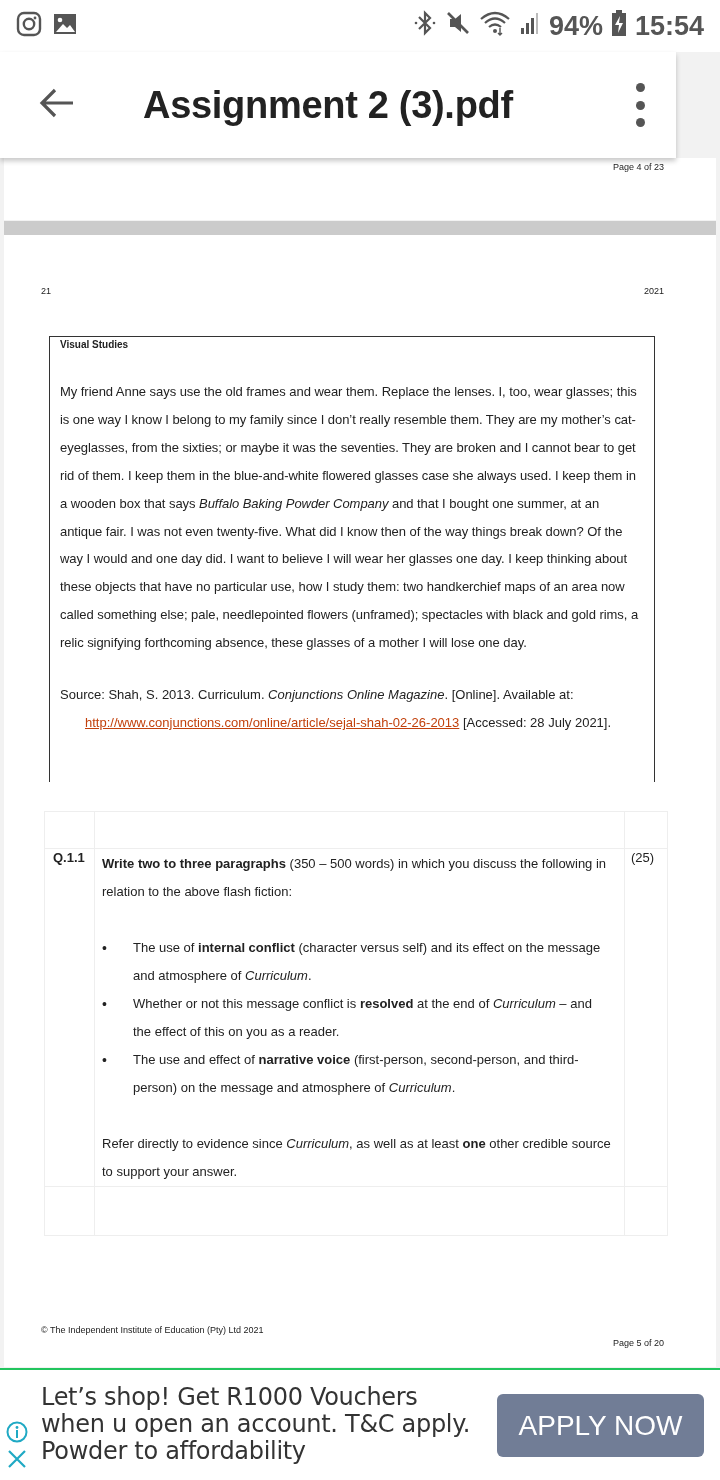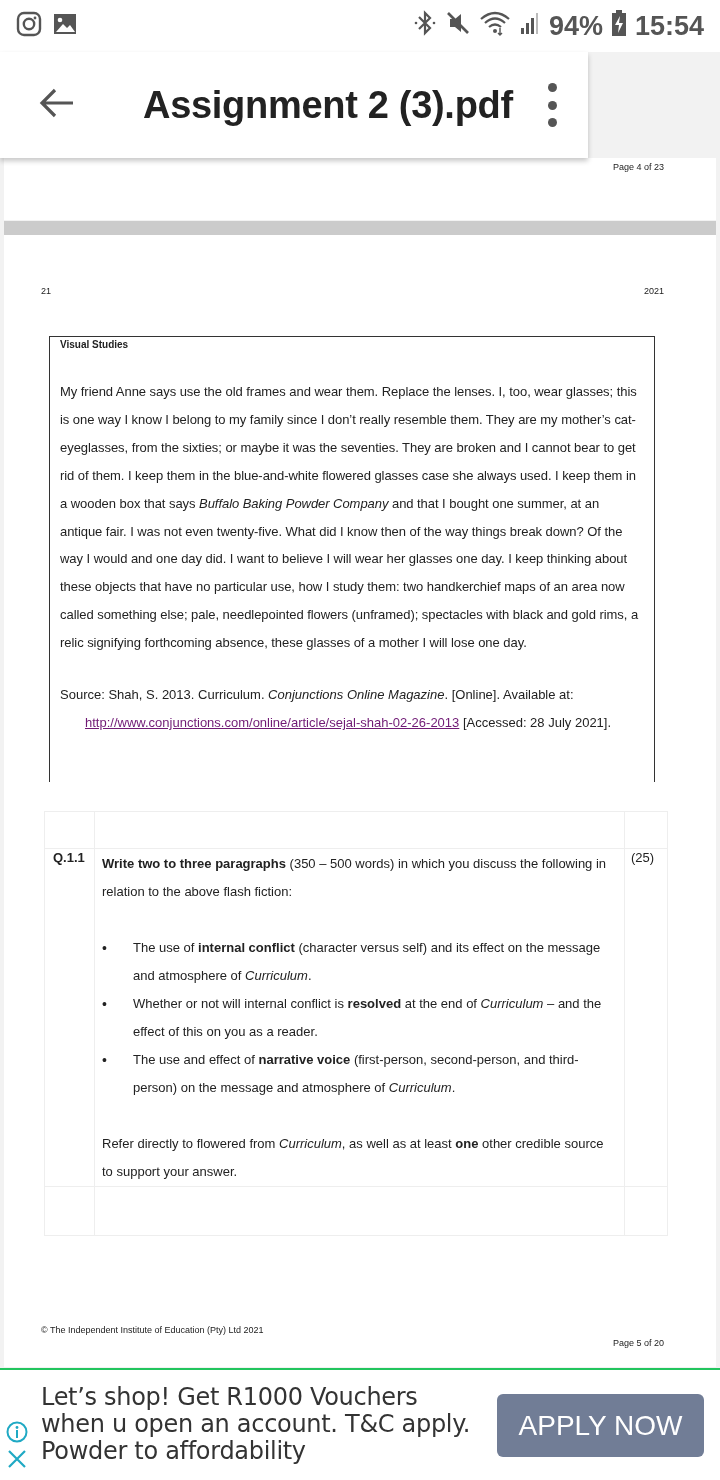--- a/index.html
+++ b/index.html
@@ -6,21 +6,21 @@
   html, body { width: 720px; height: 1480px; overflow: hidden; background: #f2f2f2; }
   body { position: relative; font-family: "Liberation Sans", sans-serif; color: #222; }
 
   
   .status-bar { position: absolute; left: 0; top: 0; width: 720px; height: 52px; background: #fff; display: flex; align-items: center; padding: 0 16px; }
   .status-left { display: flex; gap: 10px; align-items: center; }
   .status-right { margin-left: auto; display: flex; align-items: center; gap: 8px; color: #555; font-size: 27px; font-weight: bold; }
   .sb-icon { display: inline-block; color: #555; }
 
   
-  .app-bar { position: absolute; left: 0; top: 52px; width: 588px; height: 106px; background: #fff; display: flex; align-items: center; box-shadow: 0 3px 5px rgba(0,0,0,0.22); z-index: 5; }
+  .app-bar { position: absolute; left: 0; top: 52px; width: 676px; height: 106px; background: #fff; display: flex; align-items: center; box-shadow: 0 3px 5px rgba(0,0,0,0.22); z-index: 5; }
   .back-btn { width: 60px; height: 60px; margin-left: 27px; display: flex; align-items: center; justify-content: center; cursor: pointer; }
   .title { margin-left: 56px; font-size: 38px; font-weight: bold; color: #222; letter-spacing: -0.3px; }
   .menu-btn { margin-left: auto; margin-right: 26px; width: 20px; height: 44px; display: flex; flex-direction: column; align-items: center; justify-content: space-between; cursor: pointer; }
   .menu-btn span { width: 9px; height: 9px; background: #555; border-radius: 50%; display: block; }
 
   
   .viewer { position: absolute; left: 0; top: 158px; width: 720px; height: 1210px; background: #f2f2f2; overflow: hidden; }
   .page { position: absolute; left: 4px; width: 712px; background: #fff; }
   .page-prev { top: -10px; height: 72px; }
   .page-sep { position: absolute; left: 4px; top: 63px; width: 712px; height: 14px; background: #cbcbcb; }
@@ -29,21 +29,21 @@
   .pdf { font-family: "Liberation Sans Narrow", "Liberation Sans", sans-serif; color: #222; }
   .small { font-size: 9px; position: absolute; }
   .page-num-prev { right: 52px; top: 14px; }
   .hdr-left { left: 37px; top: 51px; }
   .hdr-right { right: 52px; top: 51px; }
 
   .vs-box { position: absolute; left: 45px; top: 101px; width: 606px; height: 446px; border: 1.5px solid #333; border-bottom: none; padding: 0 10px; }
   .vs-title { font-size: 10px; font-weight: bold; margin-top: 2px; }
   .vs-body { font-size: 13px; line-height: 27.9px; margin-top: 28px; letter-spacing: -0.05px; }
   .vs-source { font-size: 13px; line-height: 27.9px; margin-top: 24px; }
-  .link { color: #701a75; text-decoration: underline; cursor: pointer; padding-left: 25px; }
+  .link { color: #c2410c; text-decoration: underline; cursor: pointer; padding-left: 25px; }
 
   .qtable { position: absolute; left: 40px; top: 548px; width: 624px; height: 425px; border: 1px solid #eee; margin-top: 28px; }
   .qtable .vline1 { position: absolute; left: 49px; top: 0; bottom: 0; border-left: 1px solid #eee; }
   .qtable .vline2 { position: absolute; left: 579px; top: 0; bottom: 0; border-left: 1px solid #eee; }
   .qtable .hline1 { position: absolute; left: 0; right: 0; top: 36px; border-top: 1px solid #eee; }
   .qtable .hline2 { position: absolute; left: 0; right: 0; top: 374px; border-top: 1px solid #eee; }
   .qnum { position: absolute; left: 8px; top: 38px; font-size: 13px; font-weight: bold; }
   .qmark { position: absolute; left: 586px; top: 38px; font-size: 13px; text-align: right; }
   .qtext { position: absolute; left: 57px; top: 38px; width: 510px; font-size: 13px; line-height: 28px; }
   .bullets { list-style: none; margin-top: 28px; }
@@ -164,24 +164,24 @@
       <div class="vline1"></div>
       <div class="vline2"></div>
       <div class="hline1"></div>
       <div class="hline2"></div>
       <div class="qnum">Q.1.1</div>
       <div class="qmark">(25)</div>
       <div class="qtext">
         <div><b>Write two to three paragraphs</b><span> (350 – 500 words) in which you discuss the following in relation to the above flash fiction:</span></div>
         <ul class="bullets">
           <li><span>The use of </span><b>internal conflict</b><span> (character versus self) and its effect on the message and atmosphere of </span><em>Curriculum</em><span>.</span></li>
-          <li><span>Whether or not will internal conflict is </span><b>resolved</b><span> at the end of </span><em>Curriculum</em><span> – and the effect of this on you as a reader.</span></li>
+          <li><span>Whether or not this message conflict is </span><b>resolved</b><span> at the end of </span><em>Curriculum</em><span> – and the effect of this on you as a reader.</span></li>
           <li><span>The use and effect of </span><b>narrative voice</b><span> (first-person, second-person, and third-person) on the message and atmosphere of </span><em>Curriculum</em><span>.</span></li>
         </ul>
-        <div class="qnote"><span>Refer directly to flowered from </span><em>Curriculum</em><span>, as well as at least </span><b>one</b><span> other credible source to support your answer.</span></div>
+        <div class="qnote"><span>Refer directly to evidence since </span><em>Curriculum</em><span>, as well as at least </span><b>one</b><span> other credible source to support your answer.</span></div>
       </div>
     </div>
 
     <div class="small footer-copy">© The Independent Institute of Education (Pty) Ltd 2021</div>
     <div class="small footer-page">Page 5 of 20</div>
   </div>
 </div>
 
 <div class="ad">
   <div class="ad-icons">

